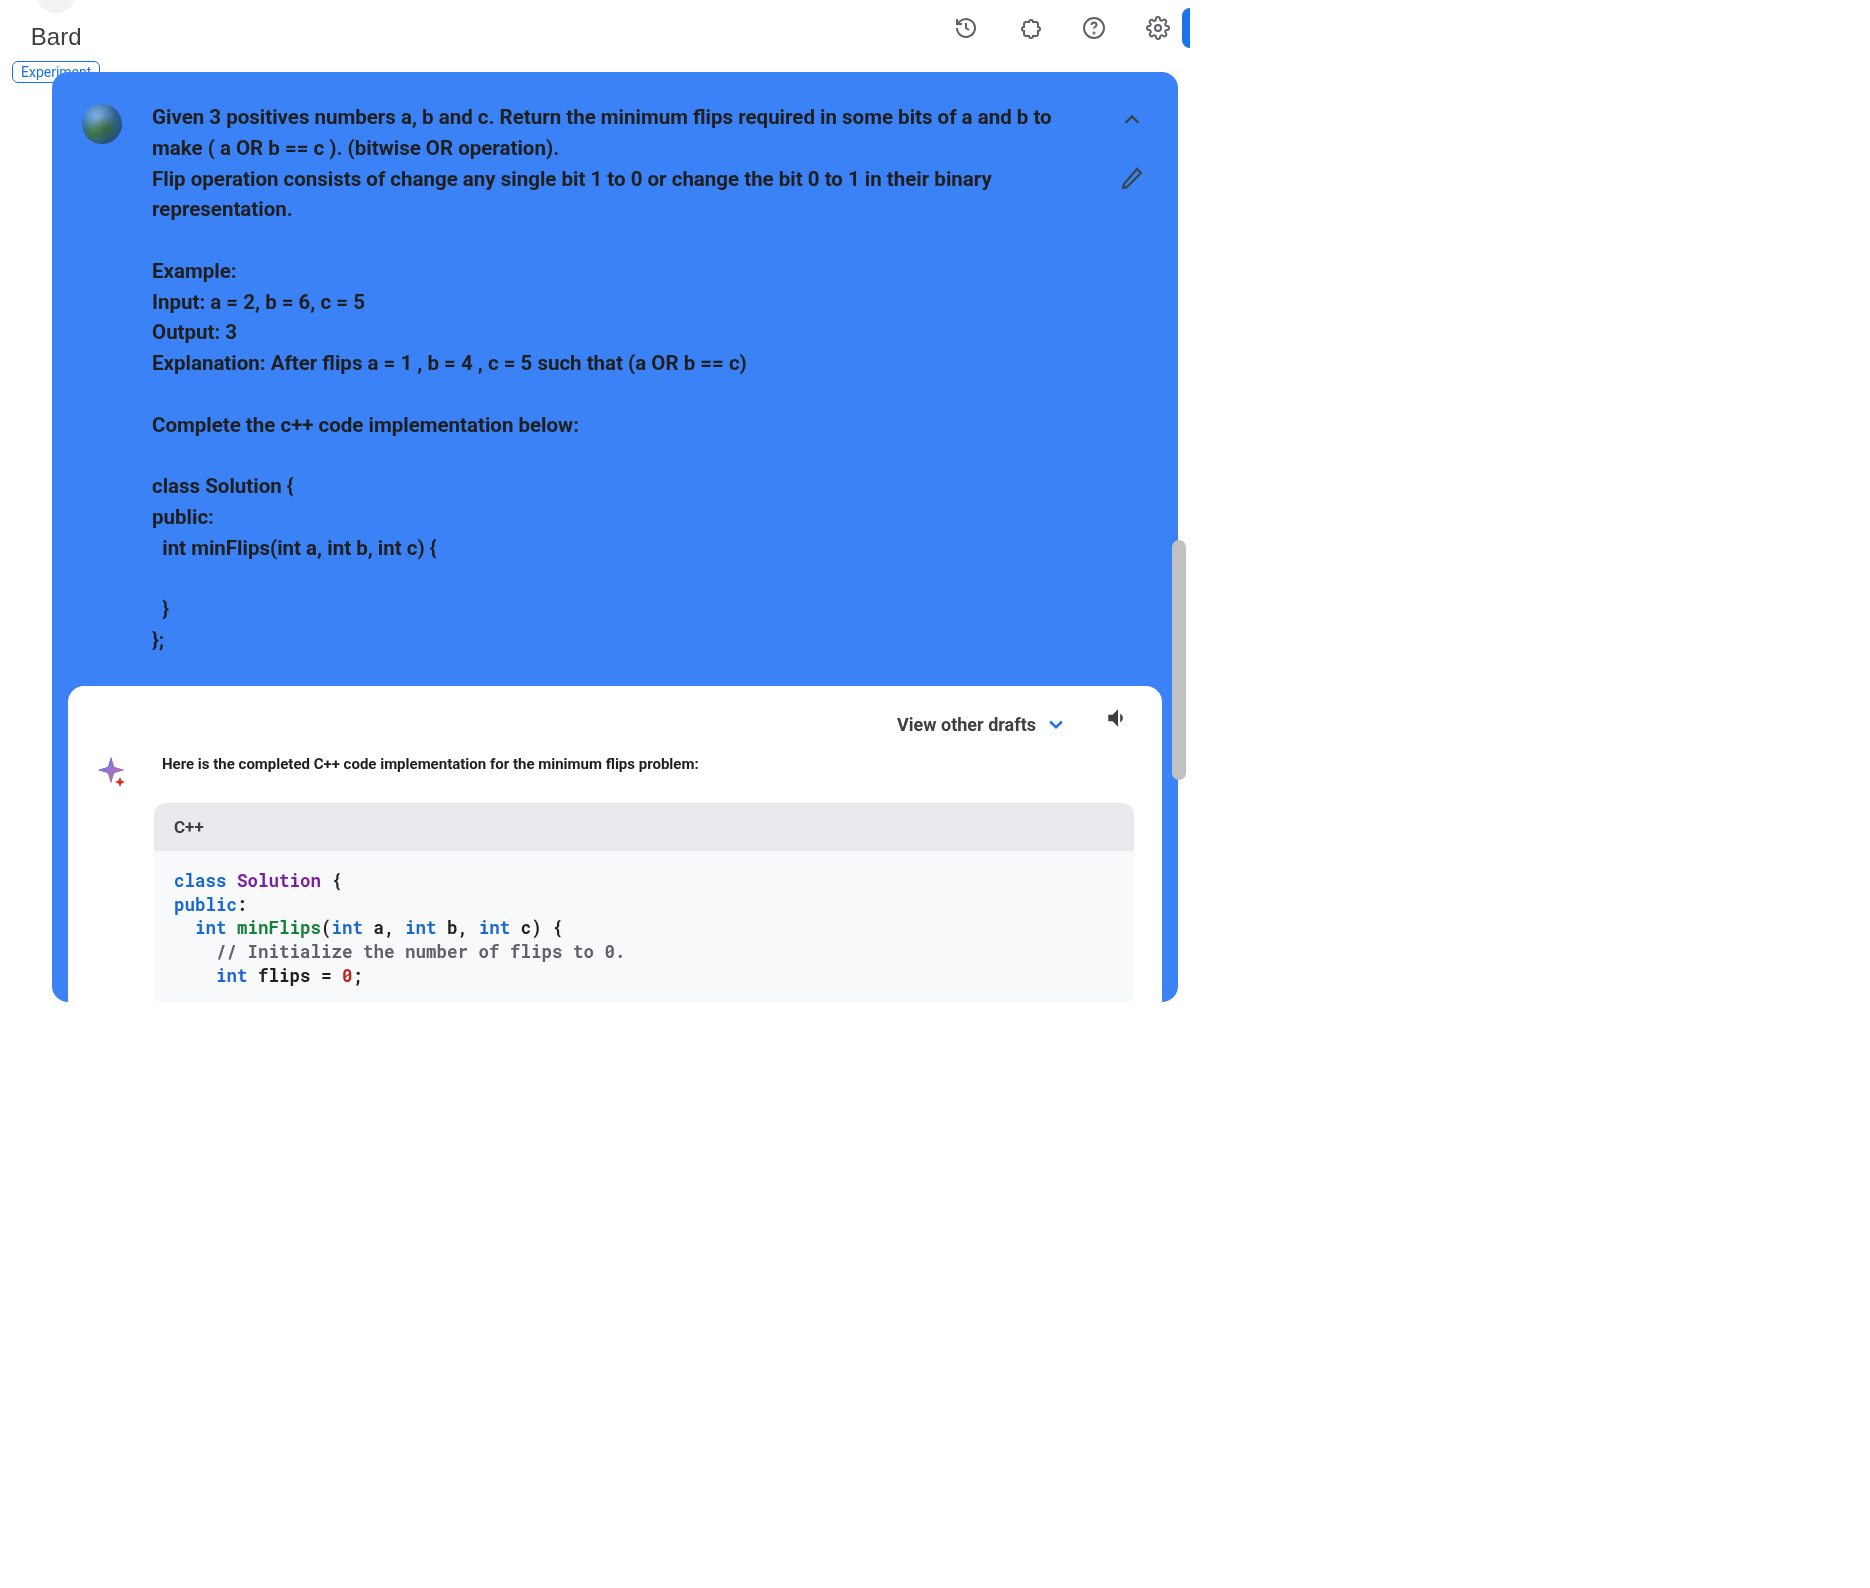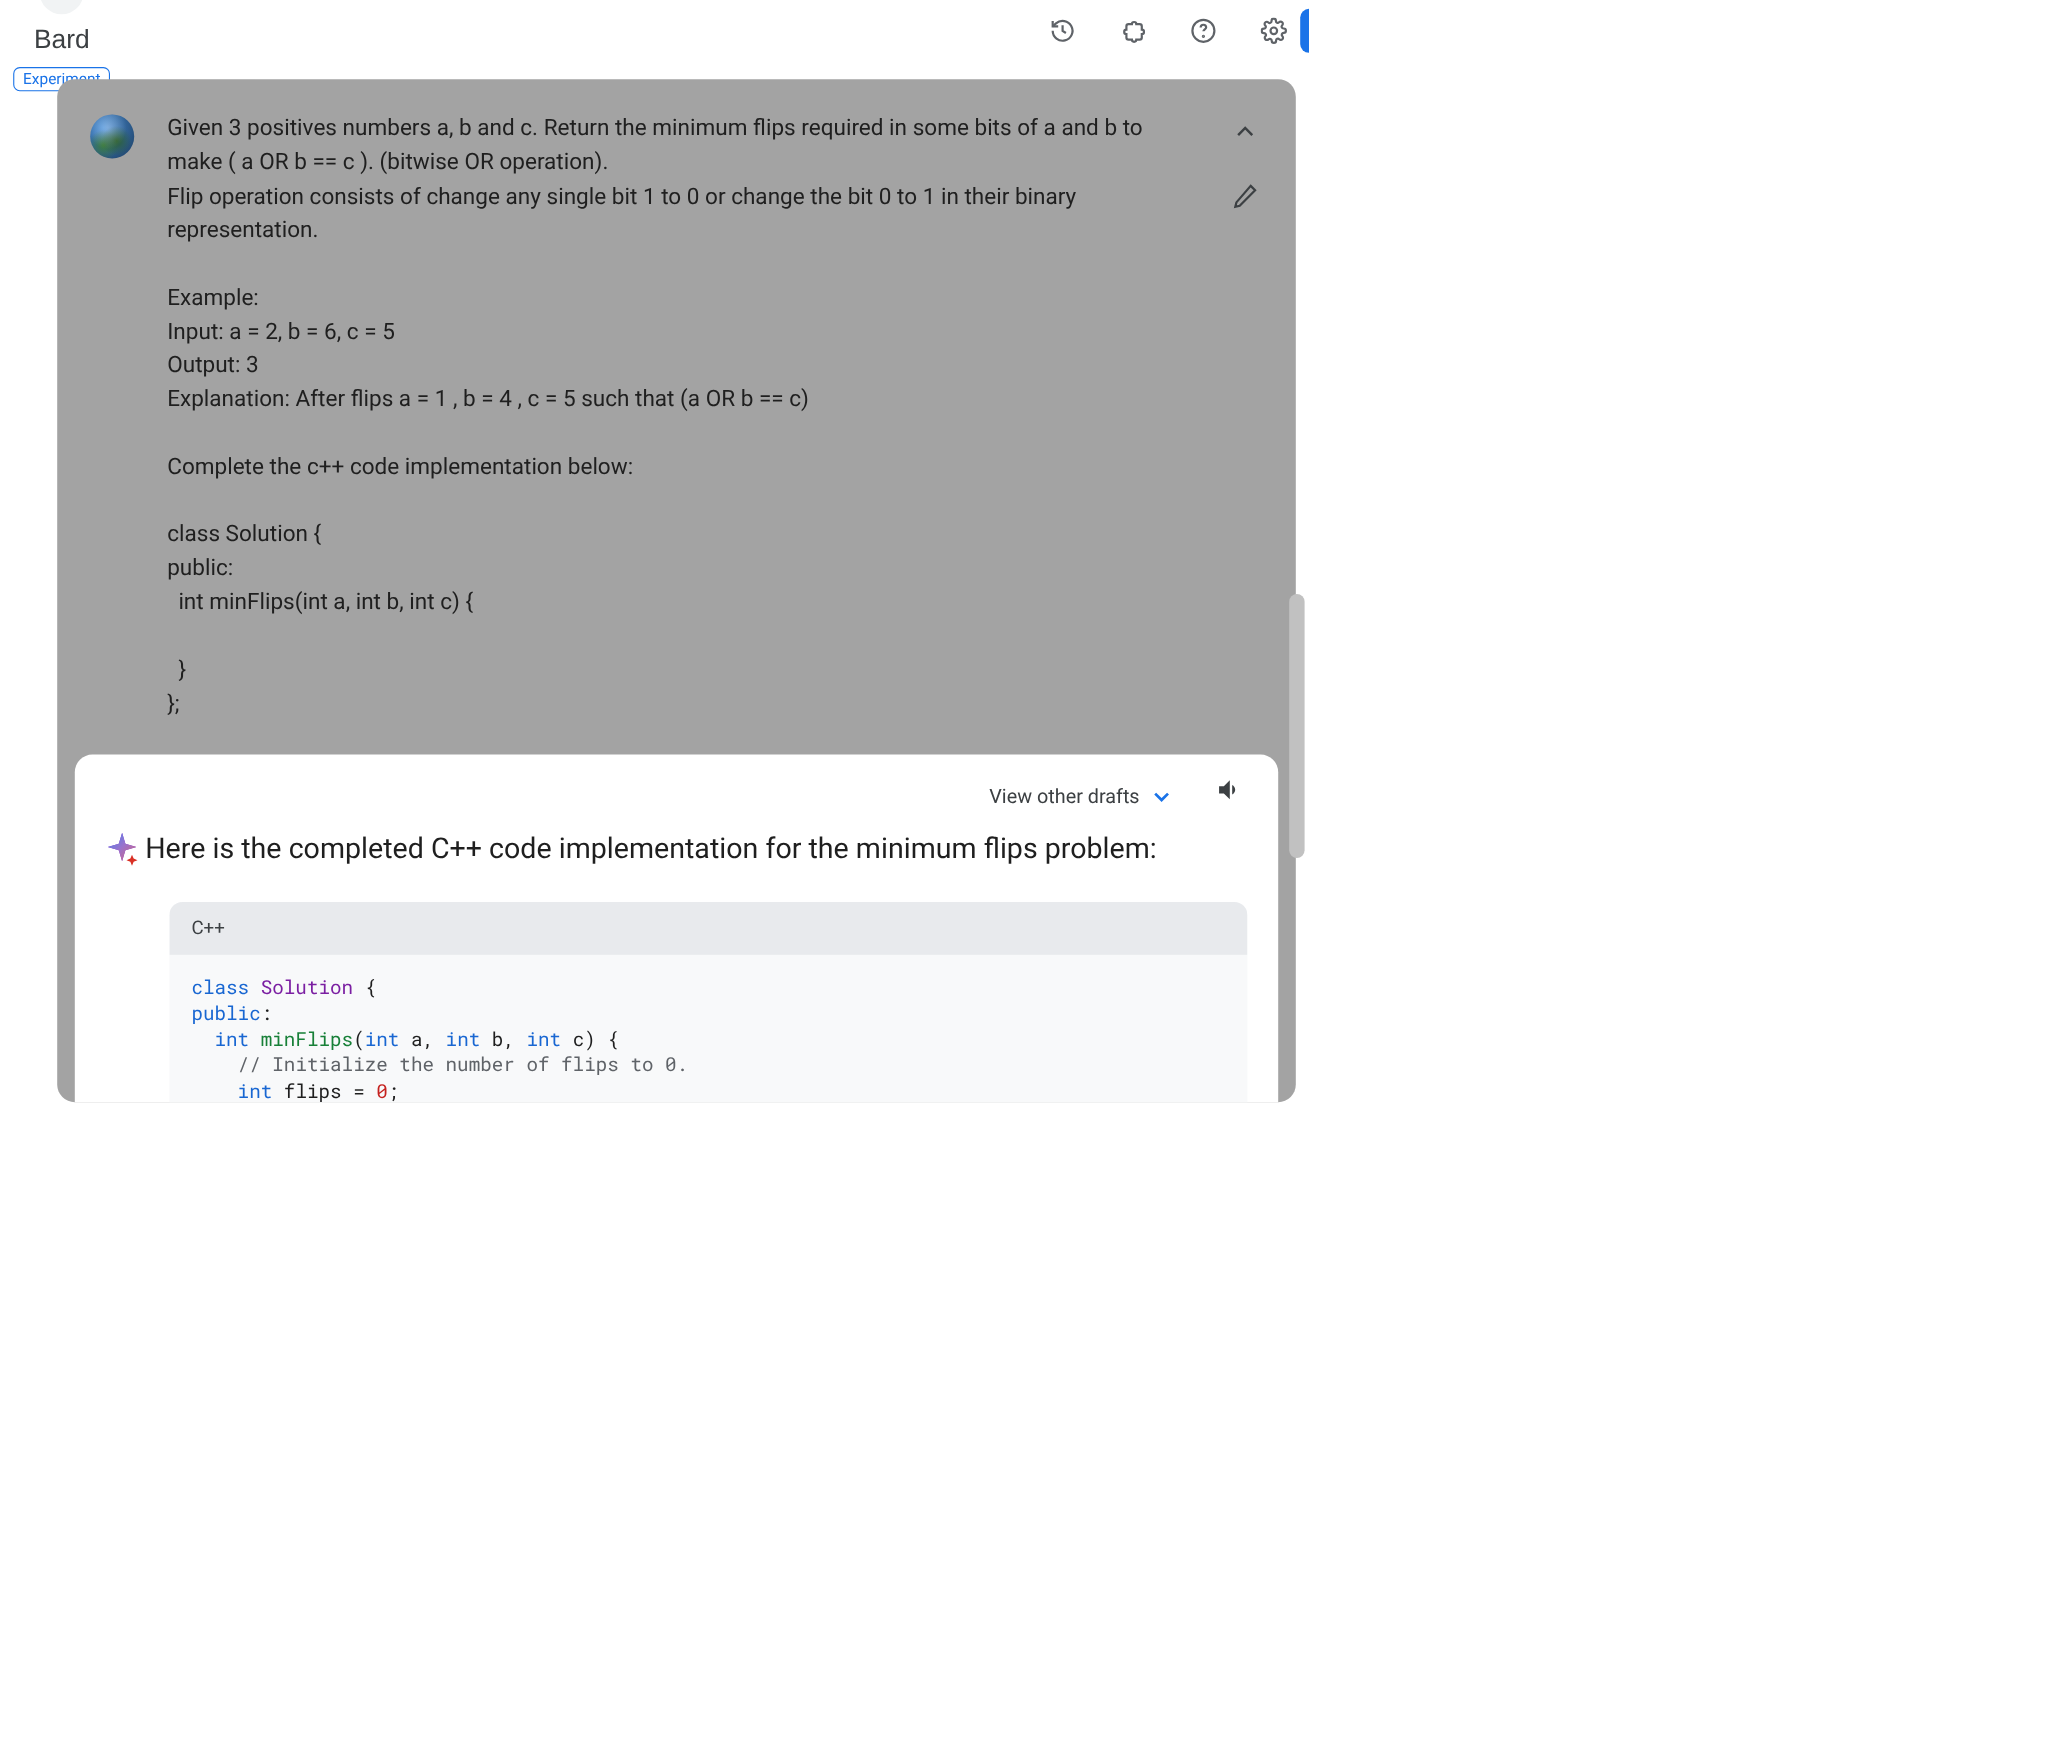--- a/index.html
+++ b/index.html
@@ -87,26 +87,27 @@
       width: 8px;
       height: 40px;
       background: #1a73e8;
       border-radius: 20px 0 0 20px;
       position: absolute;
       right: 0;
       top: 8px;
     }
     .chat-container {
       margin: 16px 12px 0 52px;
-      background: #a3a3a3;
+      background: #3b82f6;
       border-radius: 16px;
       padding: 0;
       position: relative;
       height: 930px;
       overflow: hidden;
+      font-weight: bold;
     }
     .user-message {
       padding: 30px 40px 30px 40px;
       position: relative;
     }
     .user-avatar {
       position: absolute;
       left: 30px;
       top: 32px;
       width: 40px;
@@ -187,22 +188,22 @@
       position: relative;
     }
     .sparkle-icon {
       position: absolute;
       left: 26px;
       top: 10px;
       width: 36px;
       height: 36px;
     }
     .response-text {
-      margin-left: 36px;
-      font-size: 26px;
+      margin-left: 66px;
+      font-size: 15px;
       color: #1f1f1f;
       line-height: 1.5;
     }
     .code-block {
       margin-left: 58px;
       margin-top: 28px;
       border-radius: 12px;
       overflow: hidden;
       background: #f8f9fa;
     }

